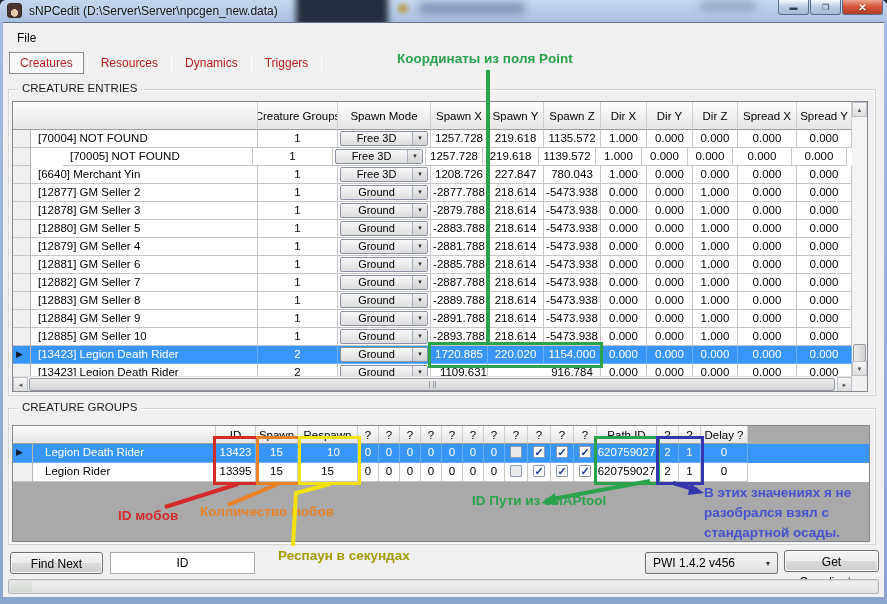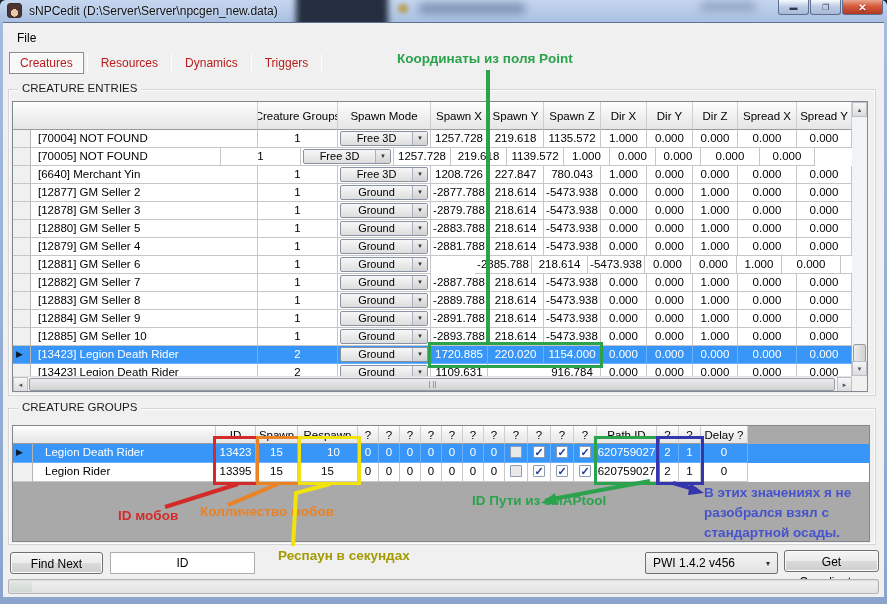--- a/index.html
+++ b/index.html
@@ -152,21 +152,21 @@
             <div class="cell" style="width: 56px;">219.618</div>
             <div class="cell" style="width: 57px;">1135.572</div>
             <div class="cell" style="width: 46px;">1.000</div>
             <div class="cell" style="width: 46px;">0.000</div>
             <div class="cell" style="width: 45px;">0.000</div>
             <div class="cell" style="width: 59px;">0.000</div>
             <div class="cell" style="width: 55px;">0.000</div>
           </div>
           <div class="t-row">
             <div class="cell ind" style="width: 18px;"></div>
-            <div class="cell name" style="width: 190px;">[70005] NOT FOUND</div>
+            <div class="cell name" style="width: 190px; margin-left: 32px;">[70005] NOT FOUND</div>
             <div class="cell" style="width: 80px;">1</div>
             <div class="cell" style="width: 93px; display: flex;">
               <div class="combo">
                 <div class="combo-txt">Free 3D</div>
                 <div class="combo-arr">▼</div>
               </div>
             </div>
             <div class="cell" style="width: 57px;">1257.728</div>
             <div class="cell" style="width: 56px;">219.618</div>
             <div class="cell" style="width: 57px;">1139.572</div>
@@ -274,21 +274,21 @@
           <div class="t-row">
             <div class="cell ind" style="width: 18px;"></div>
             <div class="cell name" style="width: 227px;">[12881] GM Seller 6</div>
             <div class="cell" style="width: 80px;">1</div>
             <div class="cell" style="width: 93px; display: flex;">
               <div class="combo">
                 <div class="combo-txt">Ground</div>
                 <div class="combo-arr">▼</div>
               </div>
             </div>
-            <div class="cell" style="width: 57px; margin-left: 44px;">-2885.788</div>
+            <div class="cell" style="width: 57px;">-2885.788</div>
             <div class="cell" style="width: 56px;">218.614</div>
             <div class="cell" style="width: 57px;">-5473.938</div>
             <div class="cell" style="width: 46px;">0.000</div>
             <div class="cell" style="width: 46px;">0.000</div>
             <div class="cell" style="width: 45px;">1.000</div>
             <div class="cell" style="width: 59px;">0.000</div>
             <div class="cell" style="width: 55px;">0.000</div>
           </div>
           <div class="t-row">
             <div class="cell ind" style="width: 18px;"></div>
@@ -390,21 +390,21 @@
           <div class="t-row">
             <div class="cell ind" style="width: 18px;"></div>
             <div class="cell name" style="width: 227px;">[13423] Legion Death Rider</div>
             <div class="cell" style="width: 80px;">2</div>
             <div class="cell" style="width: 93px; display: flex;">
               <div class="combo">
                 <div class="combo-txt">Ground</div>
                 <div class="combo-arr">▼</div>
               </div>
             </div>
-            <div class="cell" style="width: 57px;">1109.631</div>
+            <div class="cell" style="width: 57px; text-align: right;">1109.631</div>
             <div class="cell" style="width: 56px; margin-top: 35px;">219.616</div>
             <div class="cell" style="width: 57px;">916.784</div>
             <div class="cell" style="width: 46px;">0.000</div>
             <div class="cell" style="width: 46px;">0.000</div>
             <div class="cell" style="width: 45px;">0.000</div>
             <div class="cell" style="width: 59px;">0.000</div>
             <div class="cell" style="width: 55px;">0.000</div>
           </div>
         </div>
       <div class="vscroll">

